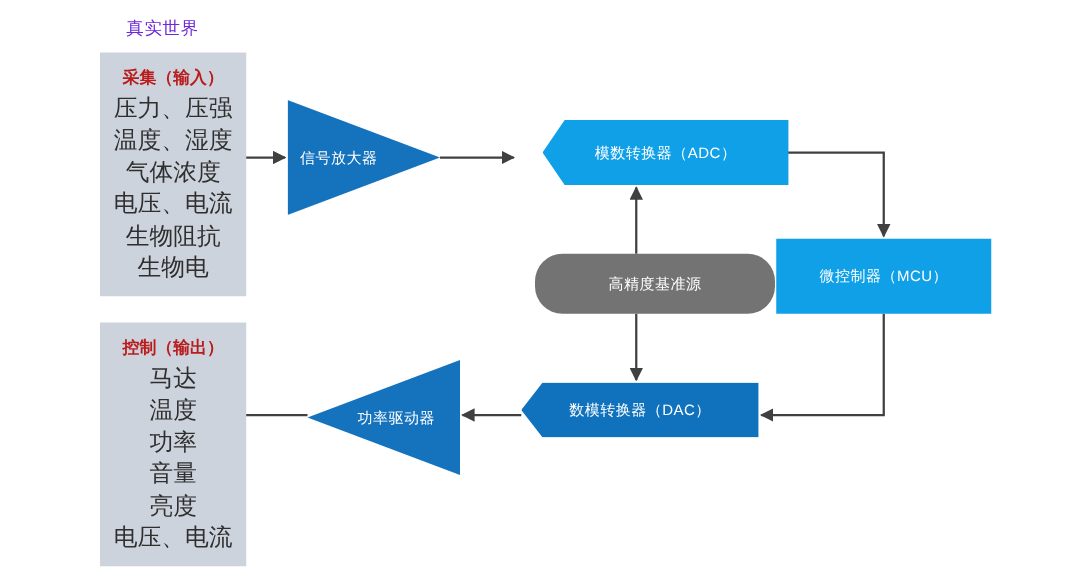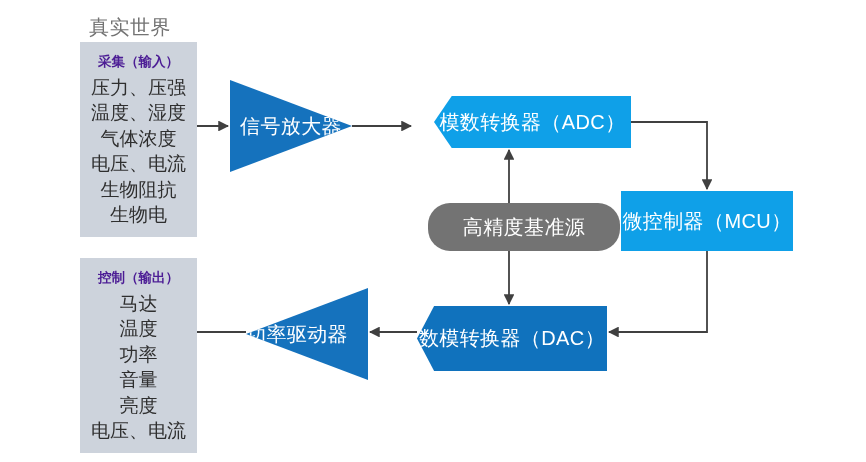--- a/index.html
+++ b/index.html
@@ -27,60 +27,60 @@
     pointer-events: none;
   }
 
   
   .real-world-title {
     position: absolute;
     left: 70px;
     top: 14px;
     width: 120px;
     text-align: center;
-    font-size: 20px;
-    color: #737373;
+    font-size: 14px;
+    color: #6d28d9;
     letter-spacing: 0.5px;
     white-space: nowrap;
   }
   .io-box {
     position: absolute;
     left: 80px;
     width: 117px;
     background: #cdd3dc;
     box-sizing: border-box;
     padding: 7px 0 9px 0;
     display: flex;
     flex-direction: column;
     align-items: center;
   }
   #input-box  { top: 42px; }
   #output-box { top: 258px; text-align: center; }
   .io-head {
     font-size: 13.5px;
     font-weight: bold;
-    color: #4c1d95;
+    color: #b91c1c;
     line-height: 25.5px;
     white-space: nowrap;
   }
   .io-item {
     font-size: 19px;
     color: #2f2f2f;
     line-height: 25.5px;
     white-space: nowrap;
   }
 
   
   .block {
     position: absolute;
     display: flex;
     align-items: center;
     justify-content: center;
     color: #ffffff;
-    font-size: 20px;
+    font-size: 12px;
     letter-spacing: 0.4px;
     white-space: nowrap;
     box-sizing: border-box;
   }
   .tri-right {
     clip-path: polygon(0% 0%, 0% 100%, 100% 50%);
     justify-content: flex-start;
     padding-left: 10px;
   }
   .tri-left {
@@ -89,21 +89,21 @@
     padding-right: 20px;
   }
   .chev-left {
     clip-path: polygon(9% 0%, 100% 0%, 100% 100%, 9% 100%, 0% 50%);
   }
 
   #amp  { left: 230px; top: 80px;  width: 122px; height: 92px; background: #1572bd; }
   #adc  { left: 434px; top: 96px;  width: 197px; height: 52px; background: #0fa0e8; }
   #ref  { left: 428px; top: 203px; width: 192px; height: 48px; background: #737373; border-radius: 22px; }
   #mcu  { left: 621px; top: 191px; width: 172px; height: 60px; background: #0fa0e8; }
-  #dac  { left: 417px; top: 306px; width: 190px; height: 65px; background: #1072bd; }
+  #dac  { left: 417px; top: 306px; width: 190px; height: 44px; background: #1072bd; }
   #drv  { left: 246px; top: 288px; width: 122px; height: 92px; background: #1572bd; }
 </style>
 </head>
 <body>
 
 <div id="canvas">
 
   <svg id="wires" viewBox="0 0 866 462" xmlns="http://www.w3.org/2000/svg">
     <defs>
       <marker id="ah" viewBox="0 0 10 10" refX="9" refY="5" markerWidth="6" markerHeight="6" orient="auto-start-reverse">

